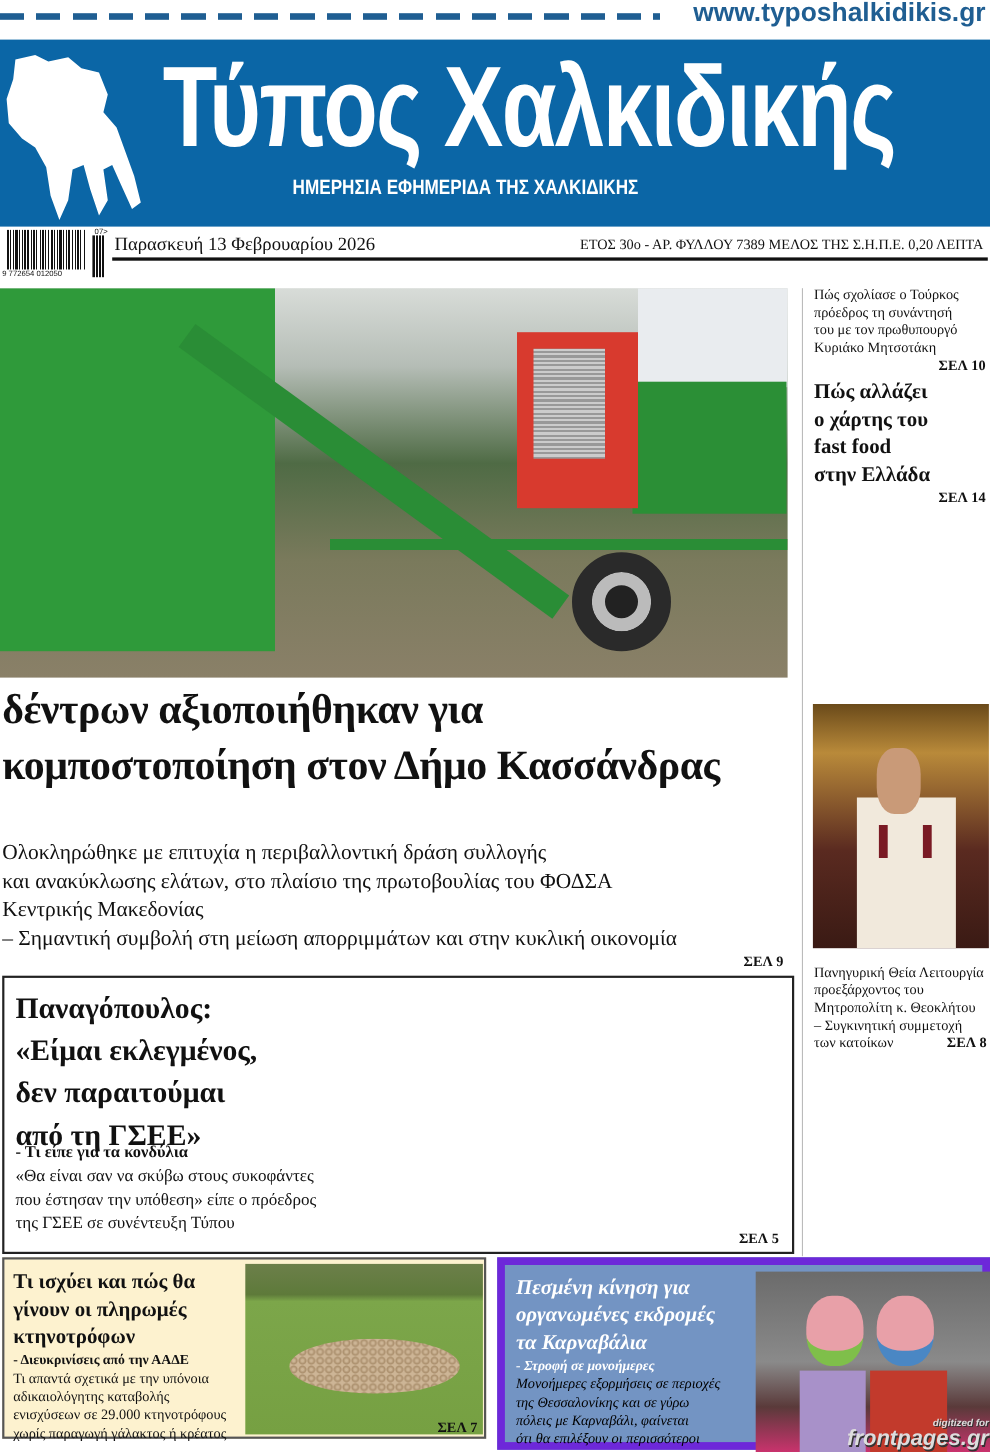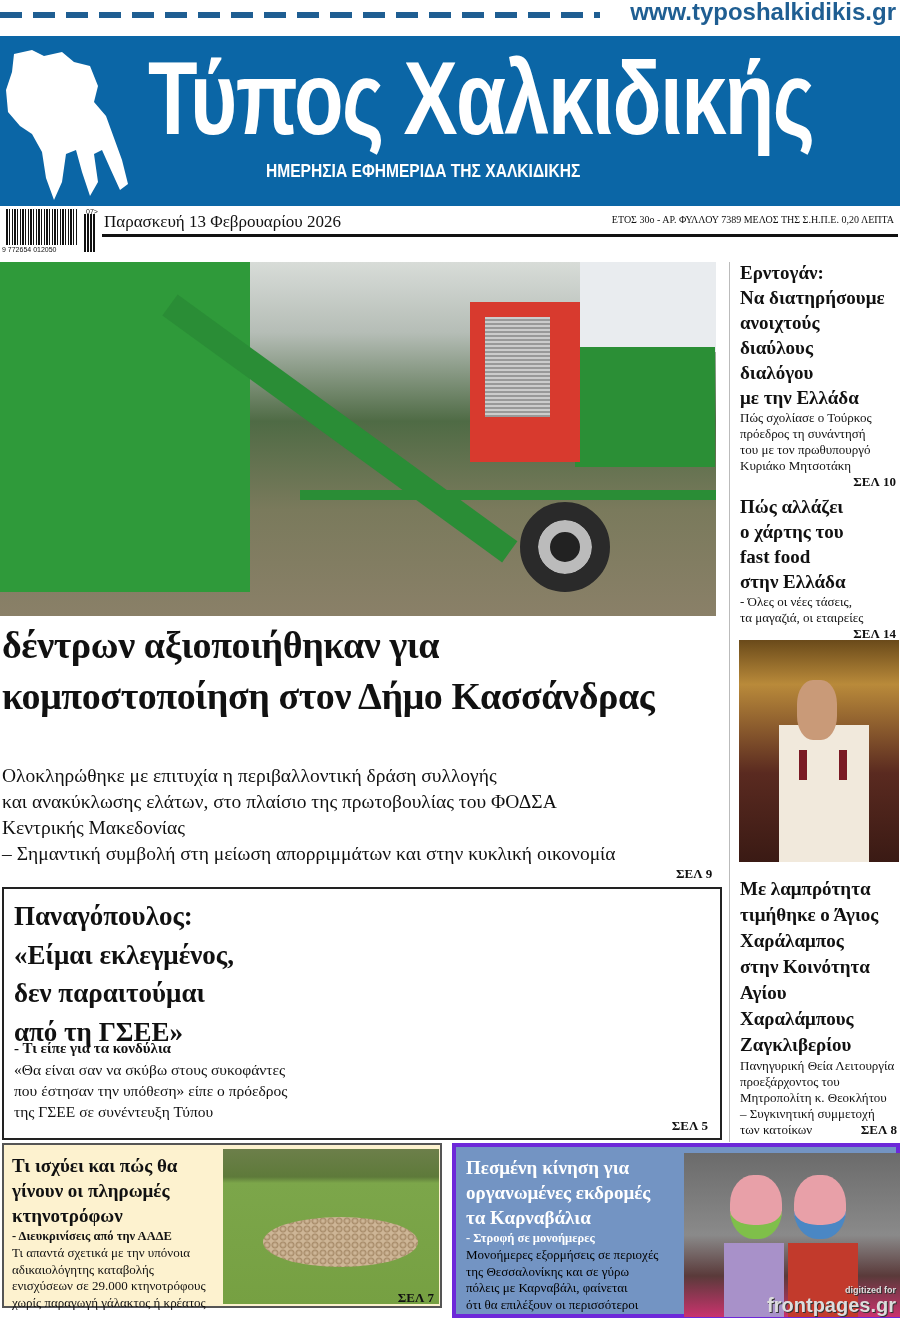--- a/index.html
+++ b/index.html
@@ -17,21 +17,21 @@
   .subtitle { left: 266px; top: 124px; font-family: "Liberation Sans", sans-serif; font-weight: bold; color: #fff; font-size: 19px; transform: scaleX(0.82); transform-origin: left top; white-space: nowrap; }
 
   .dateline { left: 0; top: 206px; width: 900px; height: 50px; }
   .barcode { left: 6px; top: 3px; width: 72px; height: 36px;
     background: repeating-linear-gradient(90deg,#111 0 2px,#fff 2px 3px,#111 3px 4px,#fff 4px 6px,#111 6px 7px,#fff 7px 8px); }
   .barcode2 { left: 84px; top: 8px; width: 12px; height: 38px;
     background: repeating-linear-gradient(90deg,#111 0 2px,#fff 2px 3px,#111 3px 5px,#fff 5px 6px); }
   .barcode-num { left: 2px; top: 40px; font-size: 7px; font-family: "Liberation Sans", sans-serif; }
   .addon { left: 86px; top: 2px; font-size: 7px; font-family: "Liberation Sans", sans-serif; }
   .date { left: 104px; top: 6px; font-size: 17px; }
-  .issue { right: 6px; top: 8px; font-size: 10px; }
+  .issue { right: 6px; top: 8px; font-size: 13px; }
   .rule { left: 102px; top: 28px; width: 796px; height: 3px; background: #111; }
 
   
   .main-photo { left: 0; top: 262px; width: 716px; height: 354px; overflow: hidden;
     background: linear-gradient(180deg,#d8dcd8 0%,#b5bdb6 20%,#4f6b45 45%,#7a7a5c 70%,#8a8068 100%); }
   .mp-green { left: 0; top: 0; width: 250px; height: 330px; background: #2f9a3a; }
   .mp-red { left: 470px; top: 40px; width: 110px; height: 160px; background: #d83a2e; }
   .mp-grill { left: 485px; top: 55px; width: 65px; height: 100px; background: repeating-linear-gradient(0deg,#999 0 2px,#ccc 2px 4px); }
   .mp-chute { left: 575px; top: 85px; width: 140px; height: 120px; background: #2b8f36; }
   .mp-wall { left: 580px; top: 0; width: 136px; height: 90px; background: #e9ecef; }
@@ -73,21 +73,21 @@
   .farm-box { left: 2px; top: 1143px; width: 440px; height: 165px; border: 2px solid #555; background: #fdf2cf; }
   .farm-h { left: 8px; top: 8px; font-weight: bold; font-size: 19px; line-height: 25px; }
   .farm-sub { left: 8px; top: 84px; font-weight: bold; font-size: 12.5px; }
   .farm-txt { left: 8px; top: 100px; width: 216px; font-size: 13px; line-height: 16.5px; text-align: justify; }
   .farm-photo { left: 219px; top: 4px; width: 216px; height: 155px;
     background: linear-gradient(180deg,#6c7f4a 0%,#5e7a3a 18%,#7ca64a 22%,#76a042 100%); }
   .sheep { position: absolute; left: 40px; top: 68px; width: 155px; height: 50px; border-radius: 50%;
     background: radial-gradient(circle,#cdb596 1px,#a88c6a 3px,#cdb596 4px) 0 0/8px 8px; }
   .farm-pr { right: 6px; bottom: 0; }
 
-  .carn-box { left: 452px; top: 1143px; width: 448px; height: 175px; background: #7394c3; border: 4px solid #6d28d9; }
+  .carn-box { left: 452px; top: 1143px; width: 448px; height: 175px; background: #7394c3; border: 7px solid #6d28d9; font-style: italic; }
   .carn-h { left: 10px; top: 8px; font-weight: bold; font-size: 19px; line-height: 25px; color: #fff; }
   .carn-sub { left: 10px; top: 84px; font-weight: bold; font-size: 12.5px; color: #fff; }
   .carn-txt { left: 10px; top: 100px; width: 222px; font-size: 13px; line-height: 16.5px; color: #000000; }
   .carn-photo { left: 228px; top: 6px; width: 216px; height: 164px; overflow: hidden;
     background: linear-gradient(180deg,#6b6b6b 0%,#8a8a8a 50%,#5a3a3a 75%,#c9336d 100%); }
   .carn-photo .f1, .carn-photo .f2 { position: absolute; width: 52px; height: 64px; border-radius: 45%; background: #e8a0a8; top: 22px; }
   .carn-photo .f1 { left: 46px; border-bottom: 14px solid #7fbf4a; }
   .carn-photo .f2 { left: 110px; border-bottom: 14px solid #4a87c4; }
   .carn-photo .b1 { position: absolute; left: 40px; top: 90px; width: 60px; height: 74px; background: #a891c9; }
   .carn-photo .b2 { position: absolute; left: 104px; top: 90px; width: 70px; height: 74px; background: #c23a2c; }
@@ -138,61 +138,40 @@
 <div class="abs lead">
   <div>Ολοκληρώθηκε με επιτυχία η περιβαλλοντική δράση συλλογής</div>
   <div>και ανακύκλωσης ελάτων, στο πλαίσιο της πρωτοβουλίας του ΦΟΔΣΑ</div>
   <div>Κεντρικής Μακεδονίας</div>
   <div>– Σημαντική συμβολή στη μείωση απορριμμάτων και στην κυκλική οικονομία</div>
 </div>
 <div class="abs page-ref pr-main">ΣΕΛ 9</div>
 
 <div class="abs right-col">
   <div style="margin-top:-2px;">
-    <div class="rc-h">
-      <div>Ερντογάν:</div>
-      <div>Να διατηρήσουμε</div>
-      <div>ανοιχτούς</div>
-      <div>διαύλους</div>
-      <div>διαλόγου</div>
-      <div>με την Ελλάδα</div>
-    </div>
     <div class="rc-s">
       <div>Πώς σχολίασε ο Τούρκος</div>
       <div>πρόεδρος τη συνάντησή</div>
       <div>του με τον πρωθυπουργό</div>
       <div>Κυριάκο Μητσοτάκη</div>
     </div>
     <div class="rc-pr">ΣΕΛ 10</div>
   </div>
 
   <div style="margin-top:4px;">
     <div class="rc-h">
       <div>Πώς αλλάζει</div>
       <div>ο χάρτης του</div>
       <div>fast food</div>
       <div>στην Ελλάδα</div>
     </div>
-    <div class="rc-s">
-      <div>- Όλες οι νέες τάσεις,</div>
-      <div>τα μαγαζιά, οι εταιρείες</div>
-    </div>
     <div class="rc-pr">ΣΕΛ 14</div>
   </div>
 
   <div style="position:absolute; top:614px; left:0; width:171px;">
-    <div class="rc-h" style="line-height:26px;">
-      <div>Με λαμπρότητα</div>
-      <div>τιμήθηκε ο Άγιος</div>
-      <div>Χαράλαμπος</div>
-      <div>στην Κοινότητα</div>
-      <div>Αγίου</div>
-      <div>Χαραλάμπους</div>
-      <div>Ζαγκλιβερίου</div>
-    </div>
     <div class="rc-s">
       <div>Πανηγυρική Θεία Λειτουργία</div>
       <div>προεξάρχοντος του</div>
       <div>Μητροπολίτη κ. Θεοκλήτου</div>
       <div>– Συγκινητική συμμετοχή</div>
       <div style="display:flex; justify-content:space-between; padding-right:4px;">
         <span>των κατοίκων</span>
         <span class="page-ref">ΣΕΛ 8</span>
       </div>
     </div>

